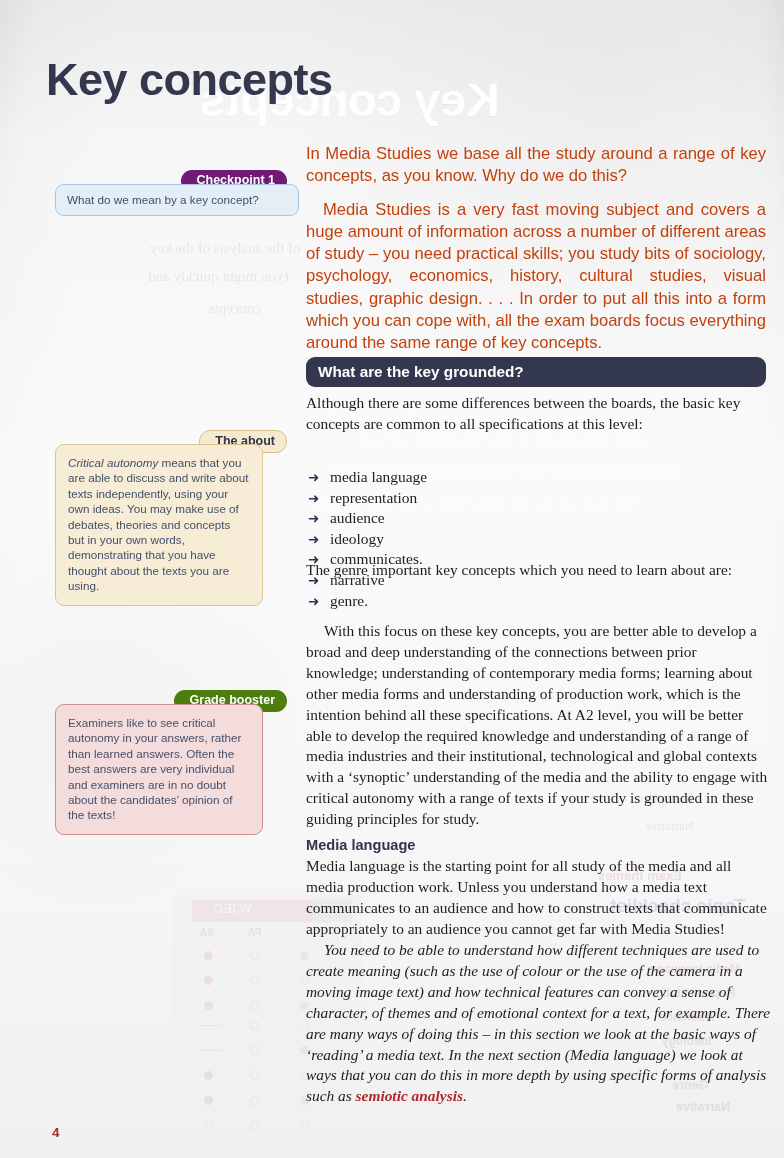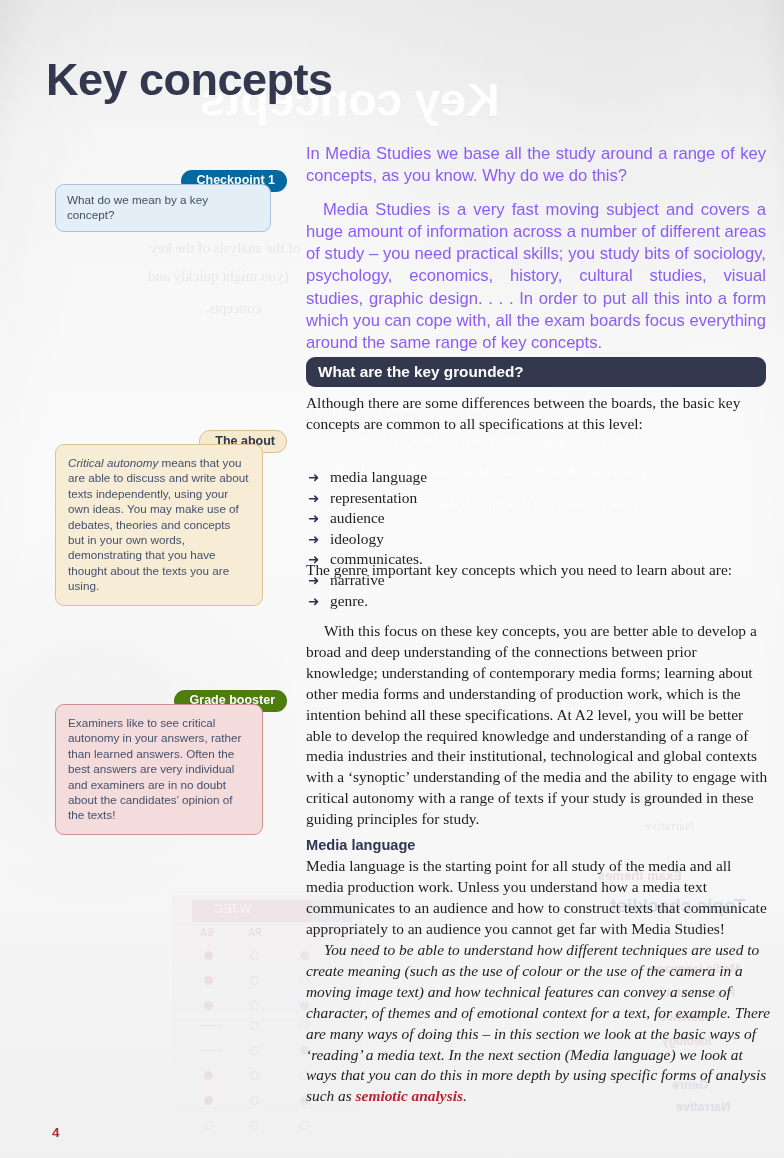--- a/index.html
+++ b/index.html
@@ -146,26 +146,26 @@
     font-size: 11.7px;
     line-height: 15.4px;
     color: #41505e;
     padding: 7px 12px 8px 11px;
     box-sizing: border-box;
   }
 
   
   #checkpoint-box { left: 55px; top: 170px; width: 232px; }
   #checkpoint-box .side-tab {
-    background: #0369a1;
+    background: #701a75;
     color: #ffffff;
   }
   #checkpoint-box .side-body {
     top: 14px;
-    width: 216px;
+    width: 244px;
     background: #e4eef7;
     border-color: #a9c5de;
     min-height: 32px;
   }
 
   
   #jargon-box { left: 55px; top: 430px; width: 232px; }
   #jargon-box .side-tab {
     background: #f5e9ce;
     color: #2f3650;
@@ -204,21 +204,21 @@
     width: 462px;
   }
 
   .intro {
     position: absolute;
     top: 143px;
     left: 0; width: 460px;
     font-family: "Liberation Sans", sans-serif;
     font-size: 16.6px;
     line-height: 22.1px;
-    color: #8b5cf6;
+    color: #c2410c;
     text-align: justify;
     text-justify: inter-word;
   }
   .intro p { margin: 0; }
   .intro p + p { text-indent: 17px; margin-top: 12px; }
 
   .section-bar {
     position: absolute;
     top: 357px; left: 0;
     width: 460px;

